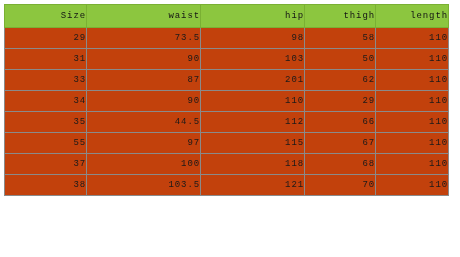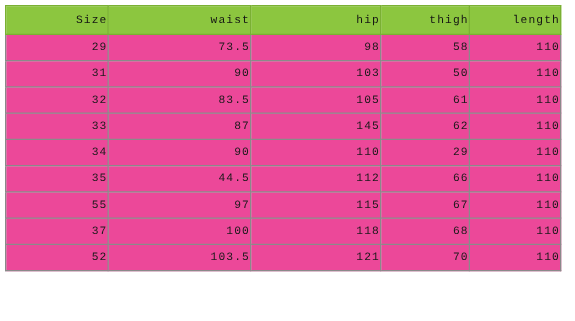--- a/index.html
+++ b/index.html
@@ -46,21 +46,21 @@
     background: #8cc63f;
     height: 22px;
     line-height: 22px;
     font-weight: normal;
     border-color: #7ab033;
     color: #141414;
   }
   table.size-table tbody td {
     height: 20px;
     line-height: 20px;
-    background: #ec4899;
+    background: #c2410c;
   }
 </style>
 </head>
 <body>
 
 <div id="size-table-wrap">
   <table class="size-table">
     <colgroup>
       <col class="c-size">
       <col class="c-waist">
@@ -86,30 +86,23 @@
           <td>110</td>
         </tr>
         <tr>
           <td>31</td>
           <td>90</td>
           <td>103</td>
           <td>50</td>
           <td>110</td>
         </tr>
         <tr>
-          <td>32</td>
-          <td>83.5</td>
-          <td>105</td>
-          <td>61</td>
-          <td>110</td>
-        </tr>
-        <tr>
           <td>33</td>
           <td>87</td>
-          <td>145</td>
+          <td>201</td>
           <td>62</td>
           <td>110</td>
         </tr>
         <tr>
           <td>34</td>
           <td>90</td>
           <td>110</td>
           <td>29</td>
           <td>110</td>
         </tr>
@@ -128,21 +121,21 @@
           <td>110</td>
         </tr>
         <tr>
           <td>37</td>
           <td>100</td>
           <td>118</td>
           <td>68</td>
           <td>110</td>
         </tr>
         <tr>
-          <td>52</td>
+          <td>38</td>
           <td>103.5</td>
           <td>121</td>
           <td>70</td>
           <td>110</td>
         </tr>
       </tbody>
   </table>
 </div>
 
 </body></html>

